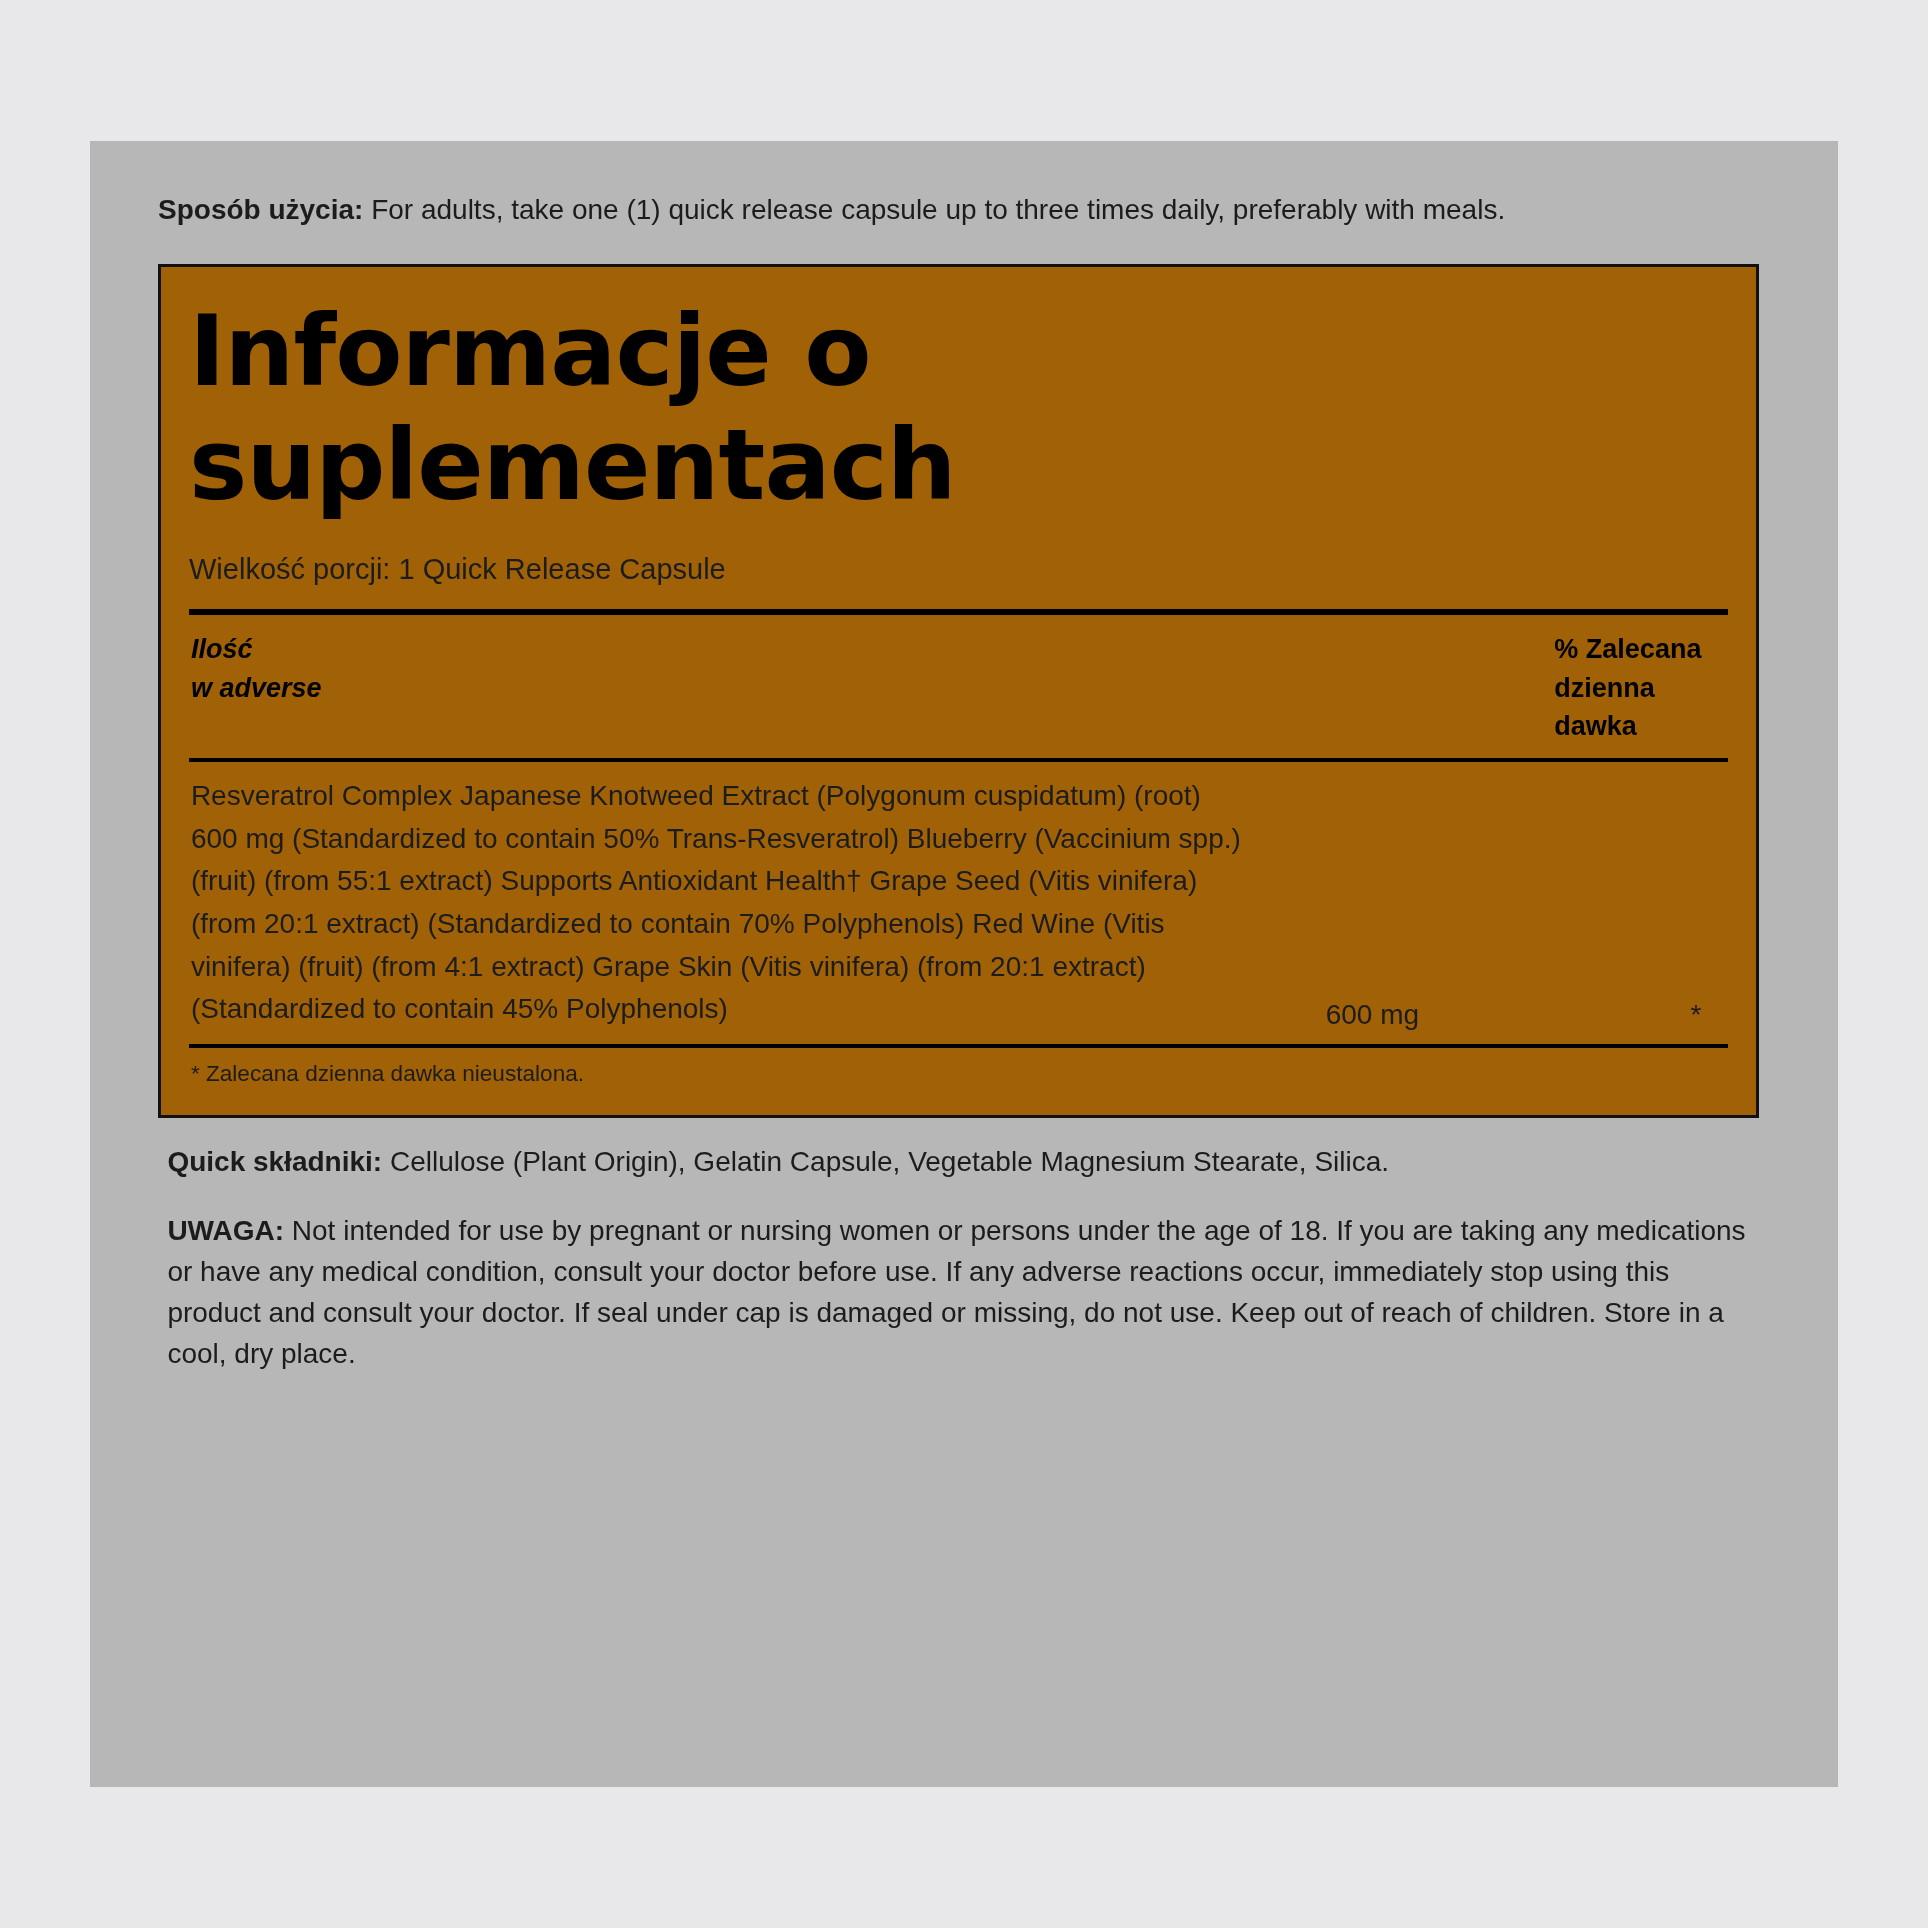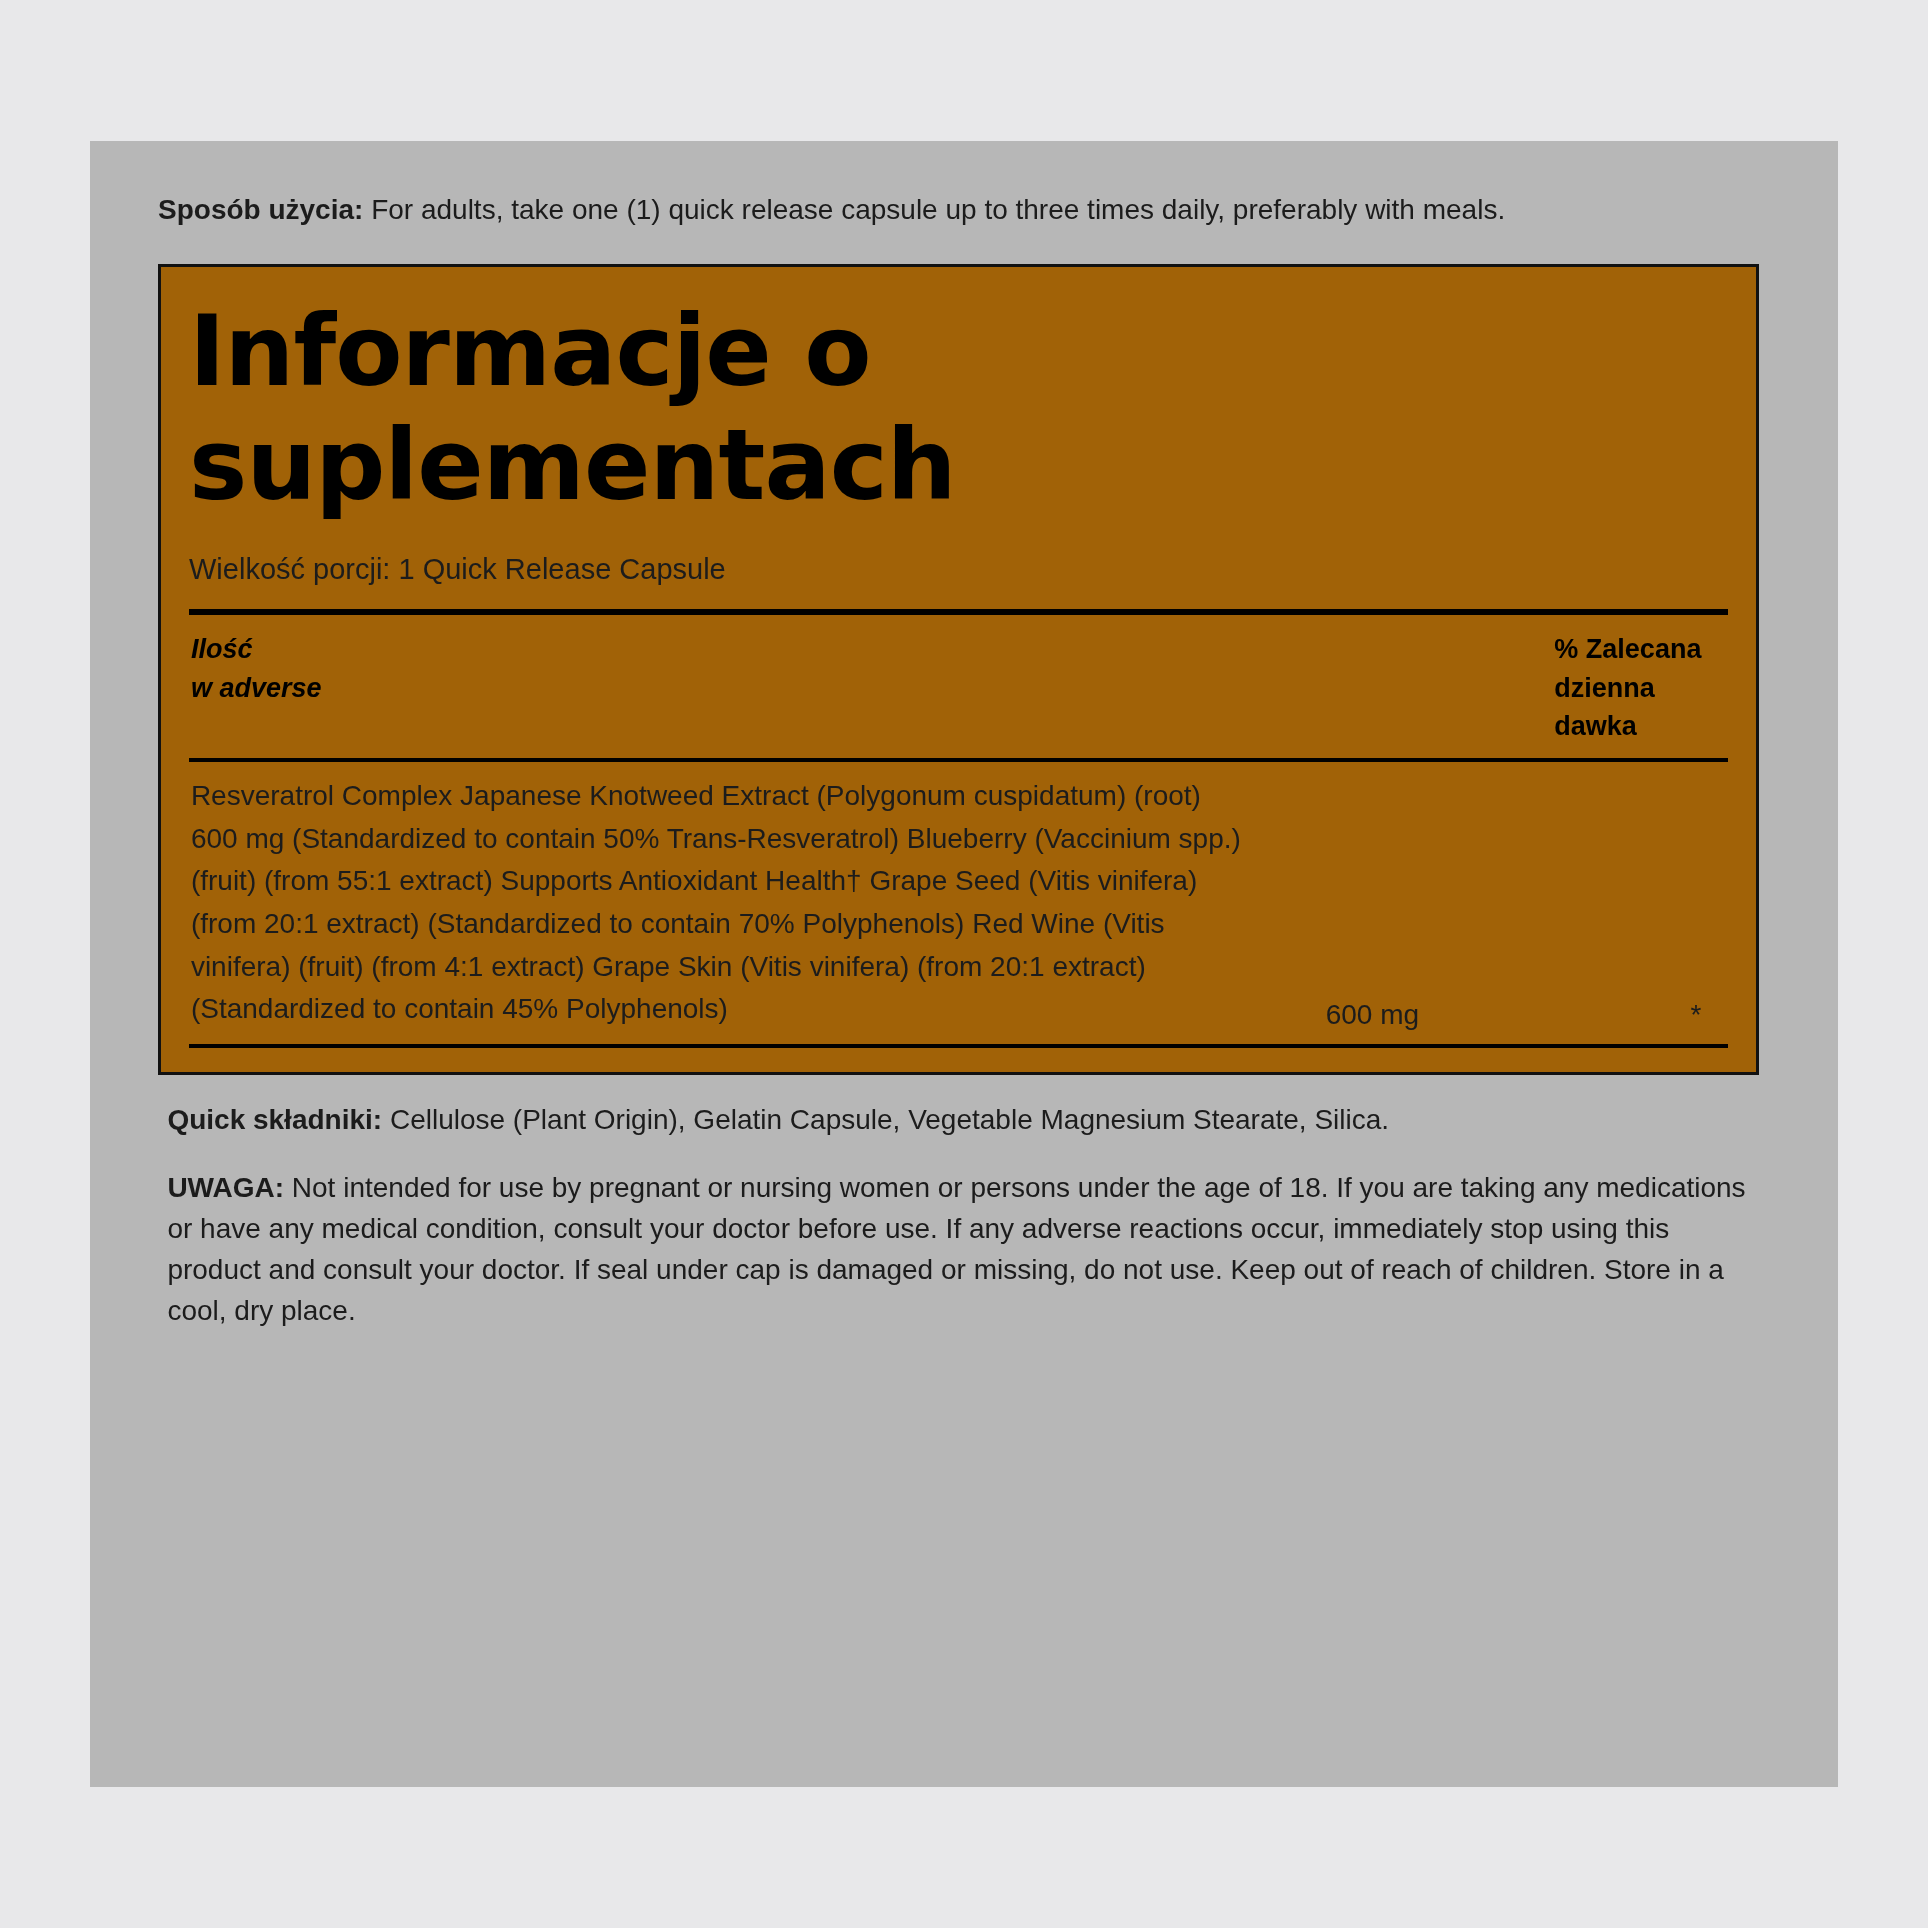--- a/index.html
+++ b/index.html
@@ -182,20 +182,21 @@
       <div class="rule-med"></div>
 
       <div class="ing-row">
         <div class="ing-desc">Resveratrol Complex Japanese Knotweed Extract (Polygonum cuspidatum) (root) 600 mg (Standardized to contain 50% Trans-Resveratrol) Blueberry (Vaccinium spp.) (fruit) (from 55:1 extract) Supports Antioxidant Health† Grape Seed (Vitis vinifera) (from 20:1 extract) (Standardized to contain 70% Polyphenols) Red Wine (Vitis vinifera) (fruit) (from 4:1 extract) Grape Skin (Vitis vinifera) (from 20:1 extract) (Standardized to contain 45% Polyphenols)</div>
         <div class="ing-amount">600 mg</div>
         <div class="ing-dv">*</div>
       </div>
 
       <div class="rule-med"></div>
 
+      <div class="footnote">* Zalecana dzienna dawka nieustalona.</div>
     </div>
 
     <p class="other-ing">
       <b>Quick składniki:</b><span> Cellulose (Plant Origin), Gelatin Capsule, Vegetable Magnesium Stearate, Silica.</span>
     </p>
 
     <p class="warning">
       <b>UWAGA:</b><span> Not intended for use by pregnant or nursing women or persons under the age of 18. If you are taking any medications or have any medical condition, consult your doctor before use. If any adverse reactions occur, immediately stop using this product and consult your doctor. If seal under cap is damaged or missing, do not use. Keep out of reach of children. Store in a cool, dry place.</span>
     </p>
 

